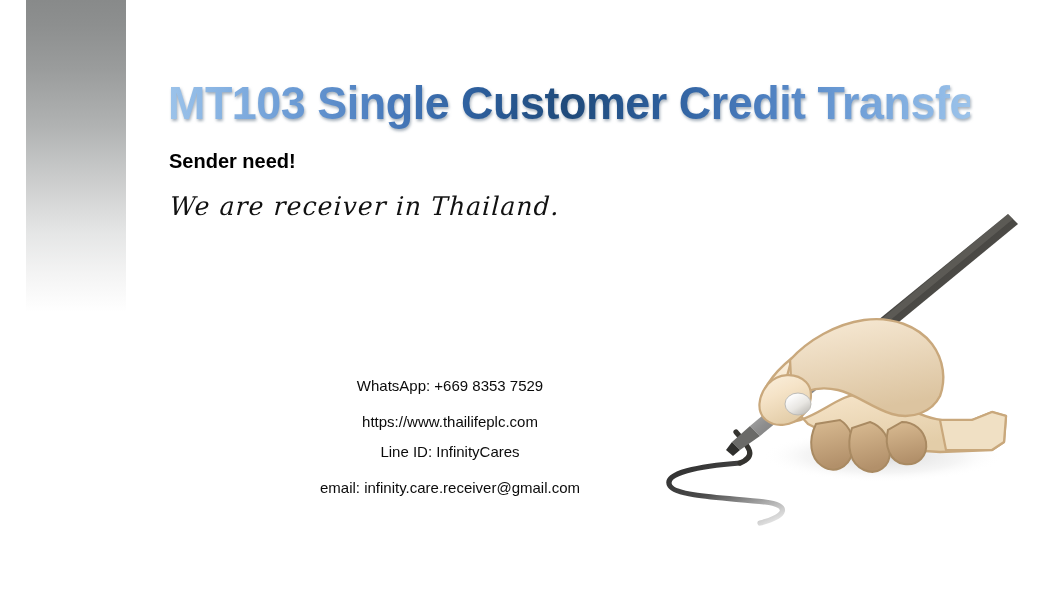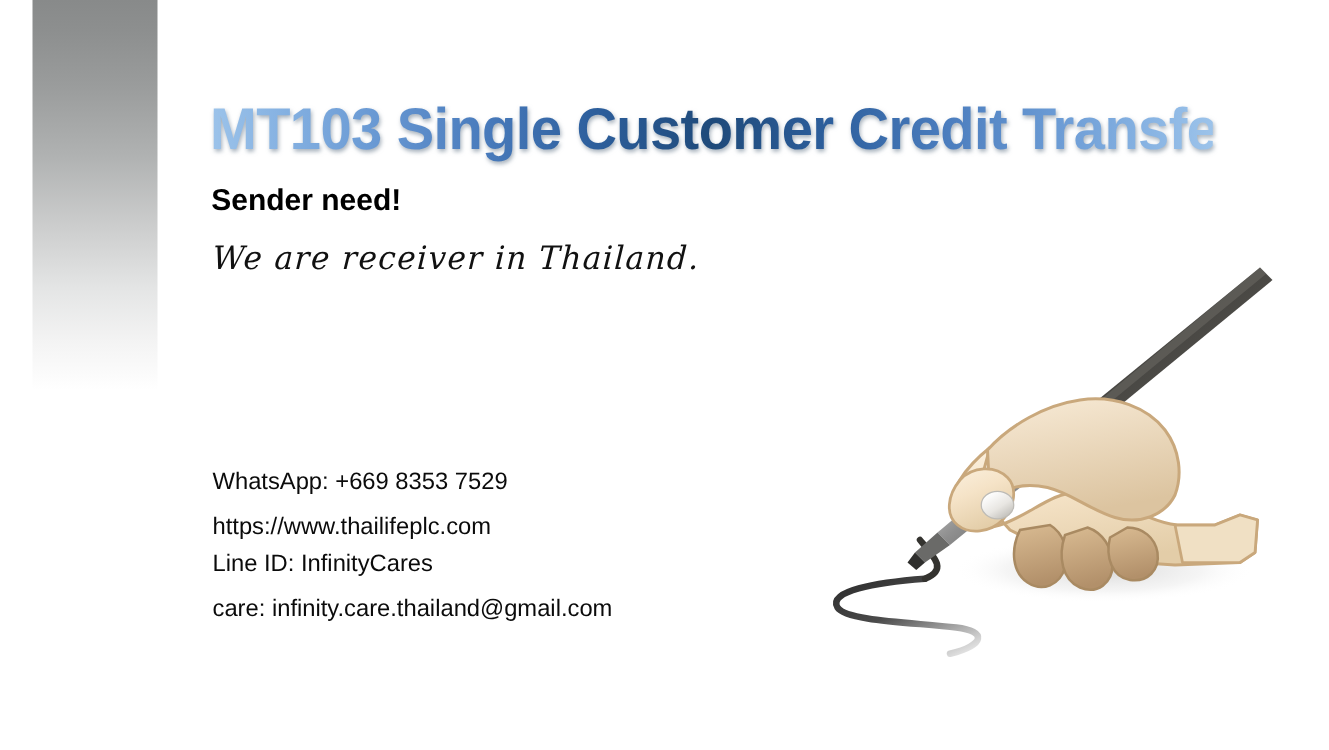--- a/index.html
+++ b/index.html
@@ -75,21 +75,21 @@
   }
 
   
   #headline {
     position: absolute;
     left: 169px;
     top: 144px;
     margin: 0;
     font-family: "Liberation Sans", sans-serif;
     font-weight: bold;
-    font-size: 24px;
+    font-size: 20px;
     line-height: 34px;
     color: #000000;
     white-space: nowrap;
   }
   #script-line {
     position: absolute;
     left: 170px;
     top: 190px;
     margin: 0;
     font-family: "DejaVu Serif", serif;
@@ -106,24 +106,25 @@
   
   #contact-block {
     position: absolute;
     left: 170px;
     top: 371px;
     width: 560px;
   }
   .contact-line {
     margin: 0;
     font-family: "Liberation Sans", sans-serif;
-    font-size: 19px;
+    font-size: 15px;
     line-height: 30.5px;
     color: #0b0b0b;
     white-space: nowrap;
+    text-align: center;
   }
   .contact-line.spaced { margin-top: 5px; }
 
   
   #hand-illustration {
     position: absolute;
     left: 640px;
     top: 198px;
     width: 400px;
     height: 330px;
@@ -142,21 +143,21 @@
   </div>
 
   <h2 id="headline">Sender need!</h2>
 
   <p id="script-line">We are receiver in Thailand.</p>
 
   <div id="contact-block">
     <p class="contact-line">WhatsApp: +669 8353 7529</p>
     <p class="contact-line spaced">https://www.thailifeplc.com</p>
     <p class="contact-line">Line ID: InfinityCares</p>
-    <p class="contact-line spaced">care: infinity.care.thailand@gmail.com</p>
+    <p class="contact-line spaced">email: infinity.care.receiver@gmail.com</p>
   </div>
 
   <div id="hand-illustration">
     <svg width="400" height="330" viewBox="0 0 400 330" xmlns="http://www.w3.org/2000/svg">
       <defs>
         <linearGradient id="skinGrad" x1="0" y1="0" x2="0.45" y2="1">
           <stop offset="0%" stop-color="#fbf0de"></stop>
           <stop offset="45%" stop-color="#f5e3c7"></stop>
           <stop offset="100%" stop-color="#e3cda8"></stop>
         </linearGradient>

